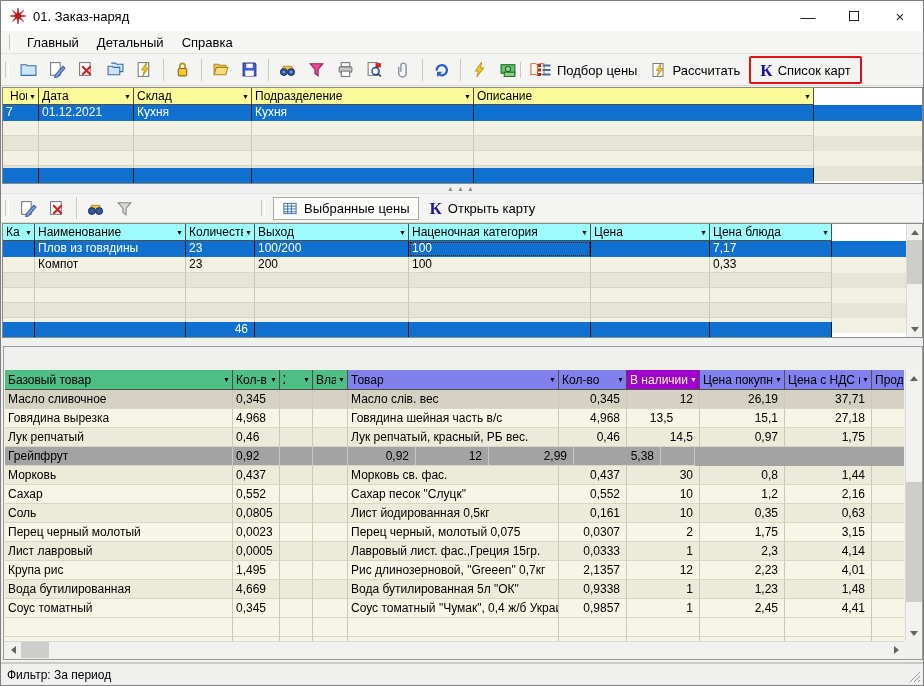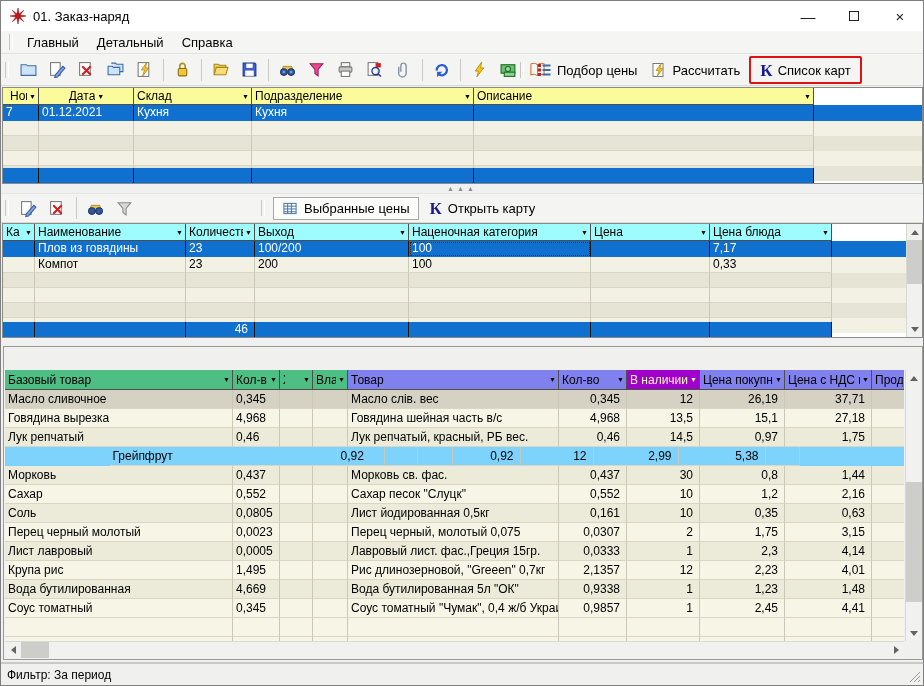--- a/index.html
+++ b/index.html
@@ -247,21 +247,21 @@
       </div>
     </div>
   </div>
 
   <div class="grid" id="grid-orders">
     <div class="ghead" id="gh-orders">
         <div class="hc y" style="width: 36px; padding-left: 7px;">
           <div class="hlbl">Ном</div>
           <div class="harr">▼</div>
         </div>
-        <div class="hc y" style="width: 95px; justify-content: center;">
+        <div class="hc y" style="width: 95px;">
           <div class="hlbl">Дата</div>
           <div class="harr">▼</div>
         </div>
         <div class="hc y" style="width: 118px;">
           <div class="hlbl">Склад</div>
           <div class="harr">▼</div>
         </div>
         <div class="hc y" style="width: 222px;">
           <div class="hlbl">Подразделение</div>
           <div class="harr">▼</div>
@@ -525,38 +525,38 @@
             <div class="dc ra" style="width: 87px; line-height: 18px;">37,71</div>
             <div class="dc" style="width: 34px; line-height: 18px;"></div>
           </div>
           <div class="grow" style="height: 19px; background: rgb(247, 245, 230);">
             <div class="dc" style="width: 228px; line-height: 18px;">Говядина вырезка</div>
             <div class="dc" style="width: 47px; line-height: 18px;">4,968</div>
             <div class="dc" style="width: 33px; line-height: 18px;"></div>
             <div class="dc" style="width: 35px; line-height: 18px;"></div>
             <div class="dc" style="width: 211px; line-height: 18px;">Говядина шейная часть  в/с</div>
             <div class="dc ra" style="width: 68px; line-height: 18px;">4,968</div>
-            <div class="dc ra" style="width: 73px; line-height: 18px;">13,5</div>
+            <div class="dc ra" style="width: 73px; line-height: 18px; text-align: center;">13,5</div>
             <div class="dc ra" style="width: 85px; line-height: 18px;">15,1</div>
             <div class="dc ra" style="width: 87px; line-height: 18px;">27,18</div>
             <div class="dc" style="width: 34px; line-height: 18px;"></div>
           </div>
           <div class="grow" style="height: 19px; background: rgb(236, 234, 217);">
             <div class="dc" style="width: 228px; line-height: 18px;">Лук репчатый</div>
             <div class="dc" style="width: 47px; line-height: 18px;">0,46</div>
             <div class="dc" style="width: 33px; line-height: 18px;"></div>
             <div class="dc" style="width: 35px; line-height: 18px;"></div>
             <div class="dc" style="width: 211px; line-height: 18px;">Лук репчатый, красный, РБ вес.</div>
             <div class="dc ra" style="width: 68px; line-height: 18px;">0,46</div>
             <div class="dc ra" style="width: 73px; line-height: 18px;">14,5</div>
             <div class="dc ra" style="width: 85px; line-height: 18px;">0,97</div>
             <div class="dc ra" style="width: 87px; line-height: 18px;">1,75</div>
             <div class="dc" style="width: 34px; line-height: 18px;"></div>
           </div>
-          <div class="grow" style="height: 19px; background: #7dd3fc; justify-content: center;">
+          <div class="grow" style="height: 19px; background: #a3a3a3;">
             <div class="dc" style="width: 228px; line-height: 18px;">Грейпфрут</div>
             <div class="dc" style="width: 47px; line-height: 18px;">0,92</div>
             <div class="dc" style="width: 33px; line-height: 18px;"></div>
             <div class="dc" style="width: 35px; line-height: 18px;"></div>
             <div class="dc ra" style="width: 68px; line-height: 18px;">0,92</div>
             <div class="dc ra" style="width: 73px; line-height: 18px;">12</div>
             <div class="dc ra" style="width: 85px; line-height: 18px;">2,99</div>
             <div class="dc ra" style="width: 87px; line-height: 18px;">5,38</div>
             <div class="dc" style="width: 34px; line-height: 18px;"></div>
           </div>

